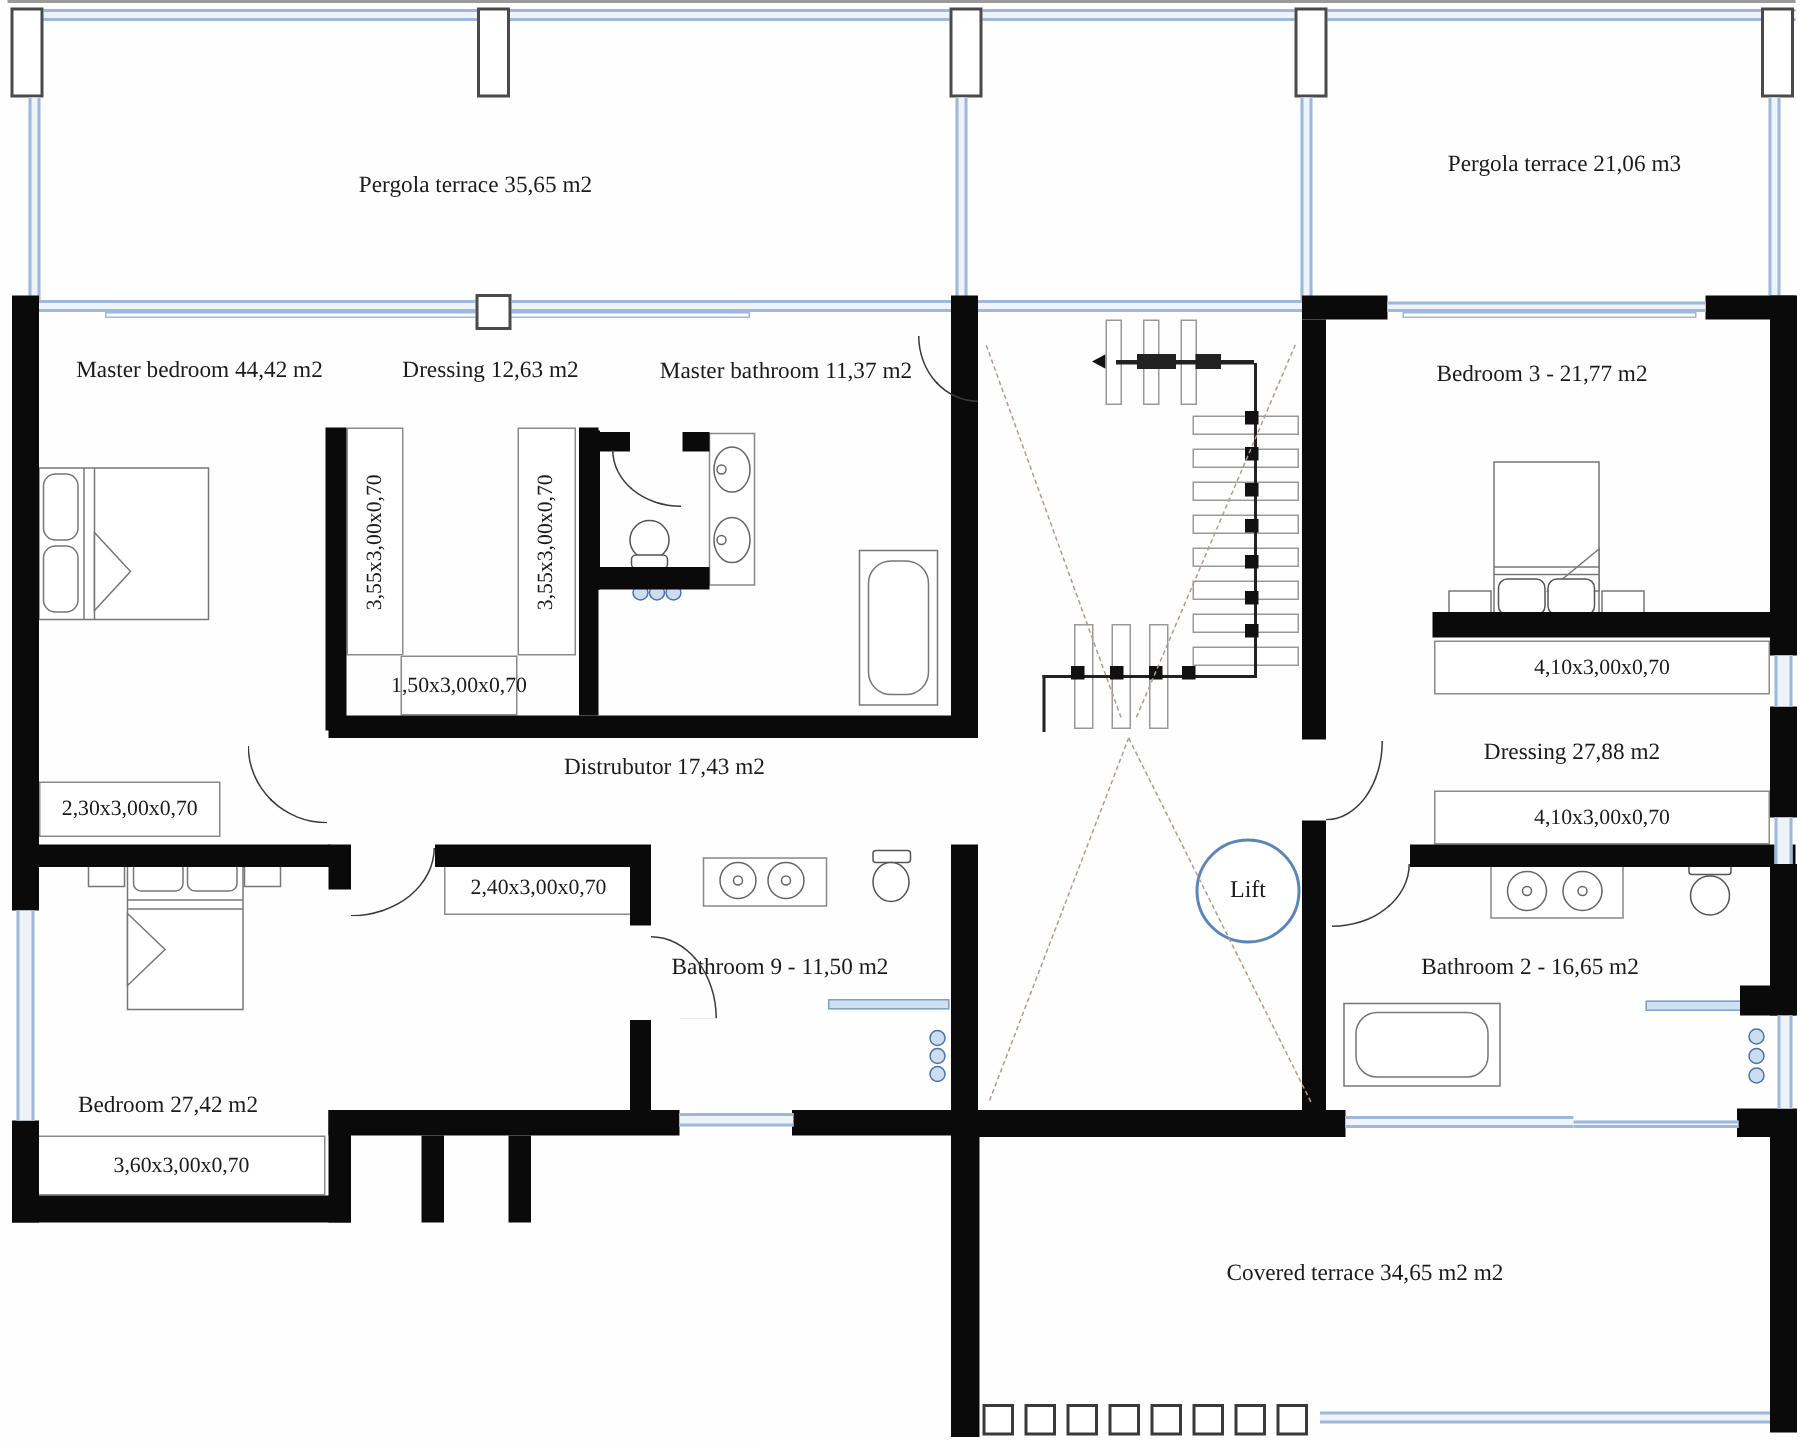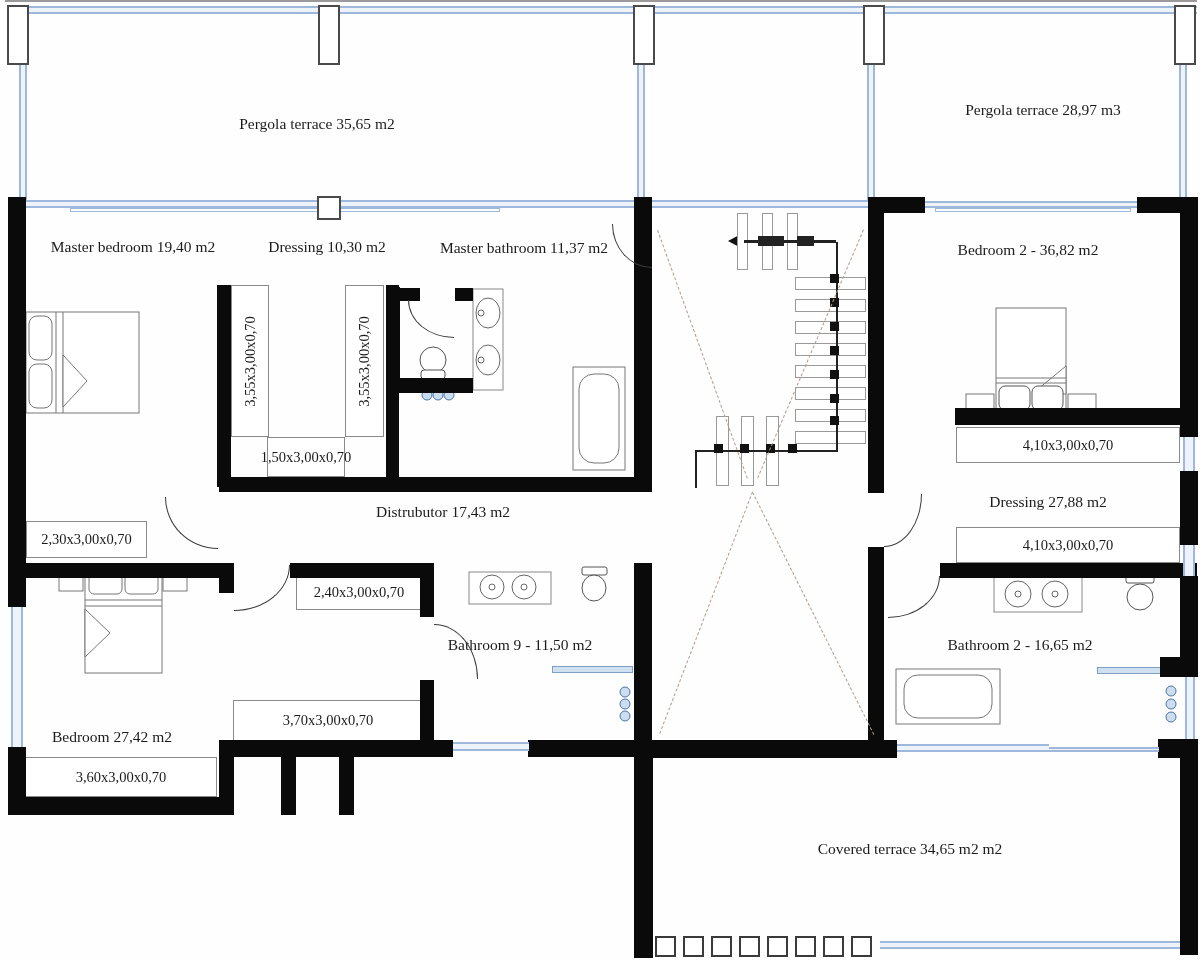--- a/index.html
+++ b/index.html
@@ -30,25 +30,25 @@
   #arrowhead{position:absolute;left:728px;top:233px;width:0;height:0;
      border-right:15px solid #111;border-top:8px solid transparent;border-bottom:8px solid transparent;}
   svg{position:absolute;overflow:visible;}
 </style>
 </head>
 <body>
 
 <div id="plan">
 
   <div class="lbl" style="left:317px;top:124px">Pergola terrace 35,65 m2</div>
-  <div class="lbl" style="left:1043px;top:110px">Pergola terrace 28,97 m3</div>
-  <div class="lbl" style="left:133px;top:247px">Master bedroom 19,40 m2</div>
-  <div class="lbl" style="left:327px;top:247px">Dressing 10,30 m2</div>
+  <div class="lbl" style="left:1043px;top:110px">Pergola terrace 21,06 m3</div>
+  <div class="lbl" style="left:133px;top:247px">Master bedroom 44,42 m2</div>
+  <div class="lbl" style="left:327px;top:247px">Dressing 12,63 m2</div>
   <div class="lbl" style="left:524px;top:248px">Master bathroom 11,37 m2</div>
-  <div class="lbl" style="left:1028px;top:250px">Bedroom 2 -  36,82 m2</div>
+  <div class="lbl" style="left:1028px;top:250px">Bedroom 3 -  21,77 m2</div>
   <div class="lbl" style="left:443px;top:512px">Distrubutor 17,43 m2</div>
   <div class="lbl" style="left:1048px;top:502px">Dressing 27,88 m2</div>
   <div class="lbl" style="left:520px;top:645px">Bathroom 9 - 11,50 m2</div>
   <div class="lbl" style="left:1020px;top:645px">Bathroom 2 -  16,65 m2</div>
   <div class="lbl" style="left:112px;top:737px">Bedroom 27,42 m2</div>
   <div class="lbl" style="left:910px;top:849px">Covered terrace 34,65 m2 m2</div>
 
   <div class="cab rot" style="left:231px;top:285px;width:38px;height:152px">
       <span>3,55x3,00x0,70</span>
     </div>
@@ -57,33 +57,33 @@
     </div>
   <div class="cab" style="left:267px;top:437px;width:78px;height:40px">
       <span>1,50x3,00x0,70</span>
     </div>
   <div class="cab" style="left:26px;top:521px;width:121px;height:37px">
       <span>2,30x3,00x0,70</span>
     </div>
   <div class="cab" style="left:296px;top:574px;width:126px;height:36px">
       <span>2,40x3,00x0,70</span>
     </div>
-  <div class="cab" style="left:233px;top:700px;width:190px;height:41px">
-      <span>3,70x3,00x0,70</span>
-    </div>
   <div class="cab" style="left:25px;top:757px;width:192px;height:40px">
       <span>3,60x3,00x0,70</span>
     </div>
   <div class="cab" style="left:956px;top:427px;width:224px;height:36px">
       <span>4,10x3,00x0,70</span>
     </div>
   <div class="cab" style="left:956px;top:527px;width:224px;height:36px">
       <span>4,10x3,00x0,70</span>
     </div>
 
+  <div id="lift">
+      <span>Lift</span>
+    </div>
 
   <div id="arrowhead"></div>
 
   <svg style="left:25px;top:311px" width="116" height="104">
     <rect x="1" y="1" width="113" height="101" fill="#fff" stroke="#777"></rect>
     <rect x="4" y="5" width="23" height="44" rx="8" fill="#fff" stroke="#777"></rect>
     <rect x="4" y="53" width="23" height="44" rx="8" fill="#fff" stroke="#777"></rect>
     <line x1="31" y1="1" x2="31" y2="102" stroke="#777"></line>
     <line x1="38" y1="1" x2="38" y2="102" stroke="#777"></line>
     <polygon points="38,44 62,70 38,96" fill="#fff" stroke="#777"></polygon>

